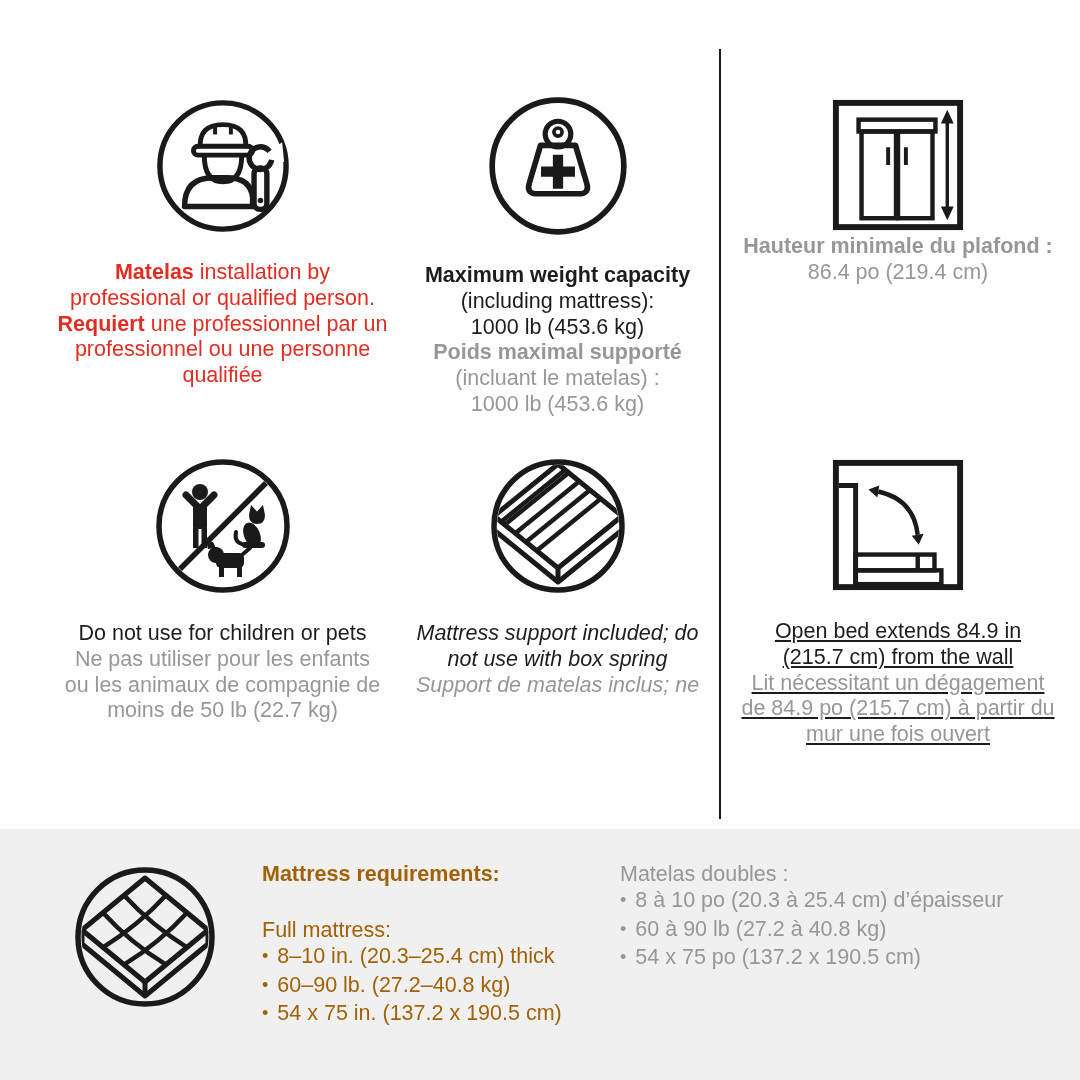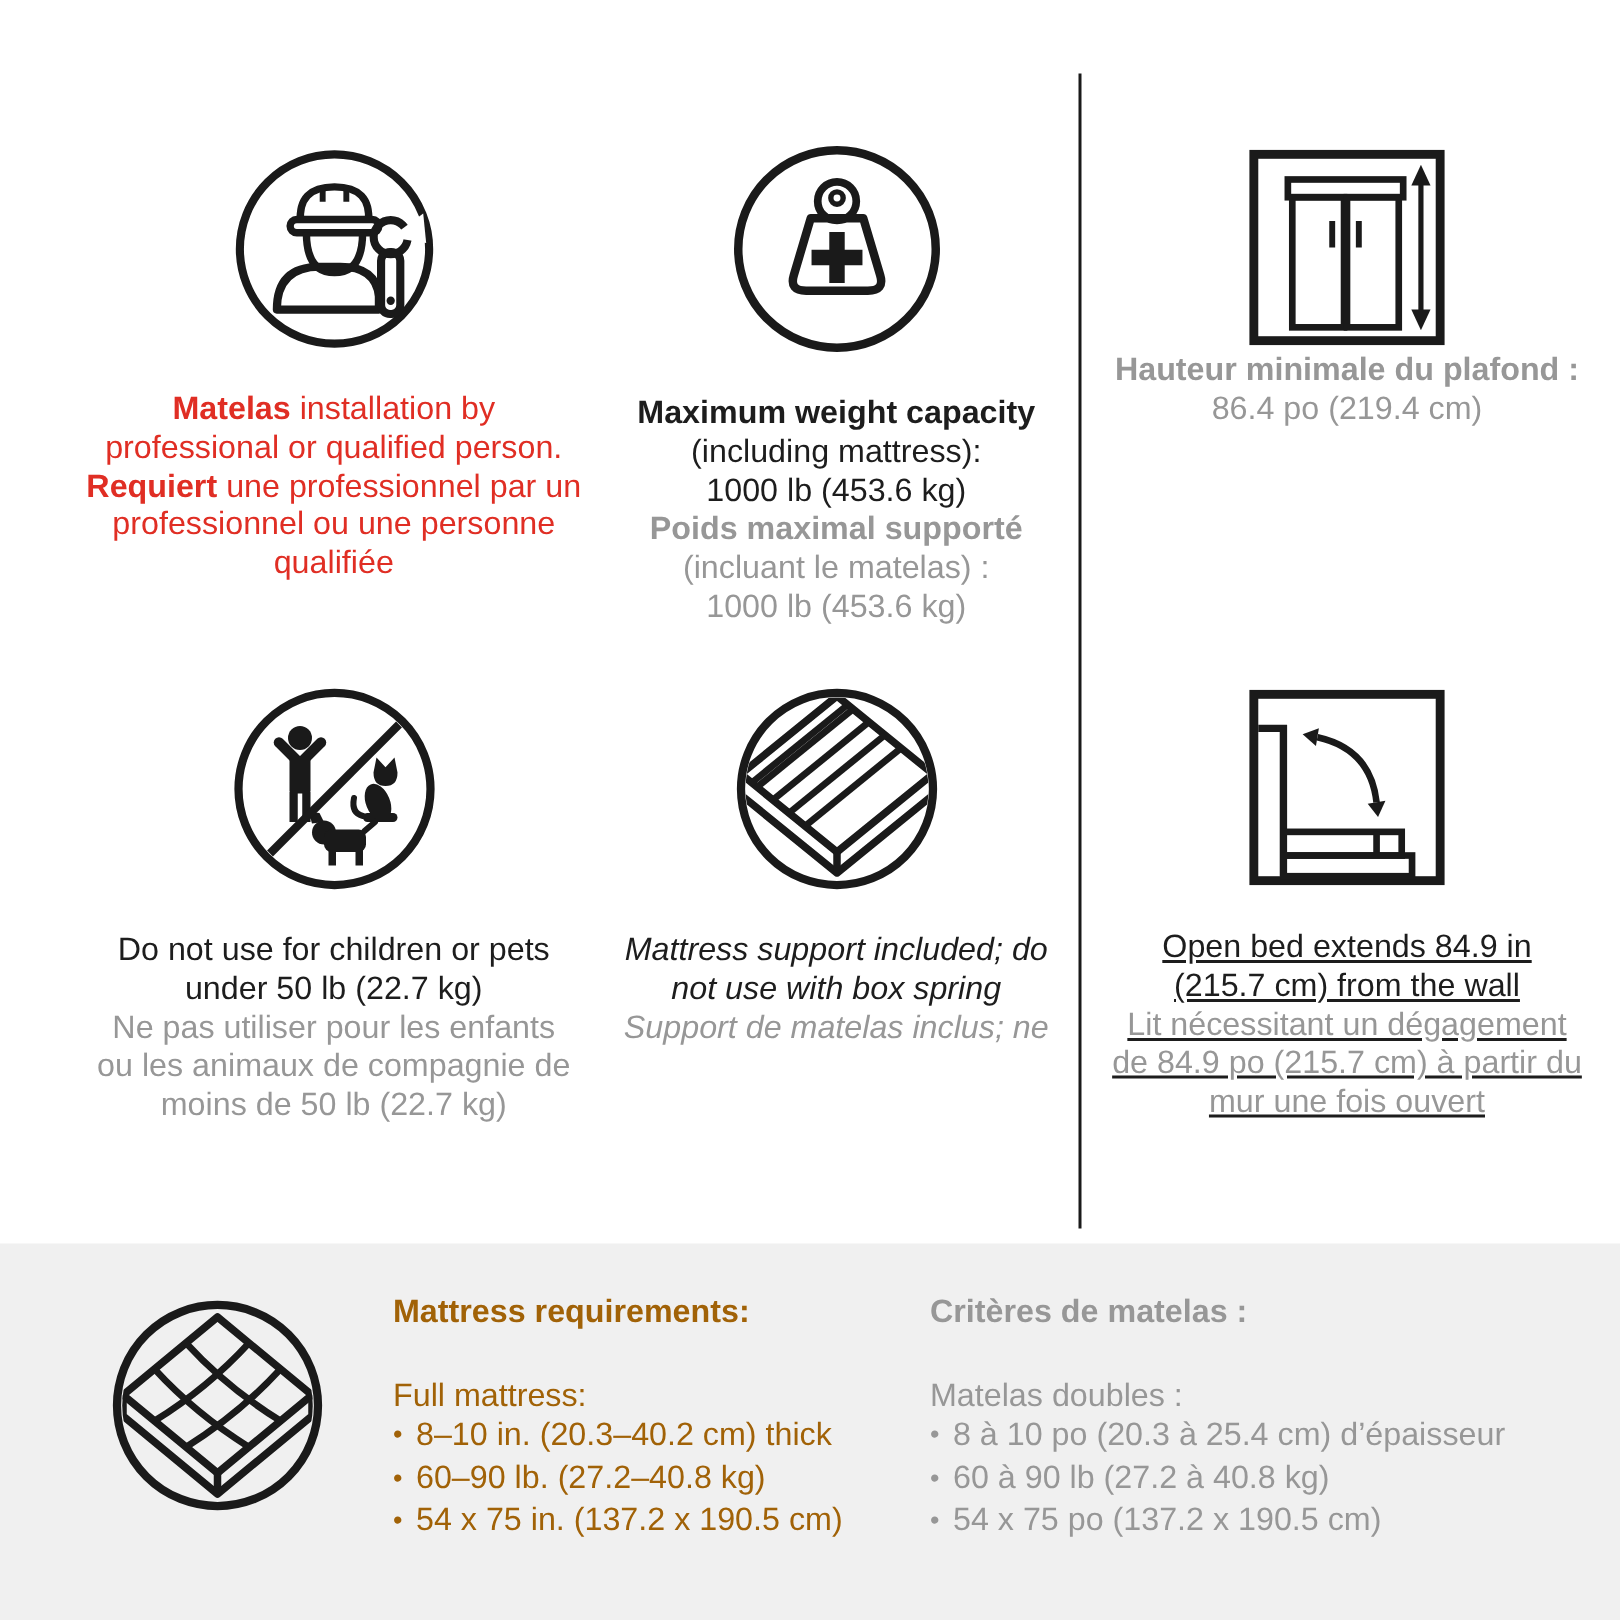--- a/index.html
+++ b/index.html
@@ -134,21 +134,20 @@
           <rect x="63" y="97" width="28" height="15" rx="5"></rect>
           <rect x="66" y="110" width="5" height="11"></rect>
           <rect x="84" y="110" width="5" height="11"></rect>
           <path d="M 90 98 L 97 92" stroke="#1a1a1a" stroke-width="4" stroke-linecap="round"></path>
         </g>
         <line class="s" x1="27" y1="113" x2="113" y2="27" stroke-width="5.5"></line>
       </svg>
     </div>
     <div class="lines black">
         <p class="ln"><b></b><span>Do not use for children or pets</span></p>
-        <p class="ln"><b></b><span>under 50 lb (22.7 kg)</span></p>
       </div>
     <div class="lines gray" style="margin-top:0">
         <p class="ln"><b></b><span>Ne pas utiliser pour les enfants</span></p>
         <p class="ln"><b></b><span>ou les animaux de compagnie de</span></p>
         <p class="ln"><b></b><span>moins de 50 lb (22.7 kg)</span></p>
       </div>
   </div>
 
   <div class="cell" id="cell-support">
     <div class="icon-wrap">
@@ -218,28 +217,27 @@
           <path class="s" d="M 52 31.3 Q 79.5 61.3 115 83.3" stroke-width="4.5"></path>
           <path class="s" d="M 31 48.7 Q 58.5 78.7 94 100.7" stroke-width="4.5"></path>
         </g>
       </svg>
     </div>
 
     <div class="band-col en">
       <p class="bh">Mattress requirements:</p>
       <p class="bsub">Full mattress:</p>
       <ul>
-          <li class="ln">8–10 in. (20.3–40.2 cm) thick</li>
+          <li class="ln">8–10 in. (20.3–25.4 cm) thick</li>
           <li class="ln">60–90 lb. (27.2–40.8 kg)</li>
           <li class="ln">54 x 75 in. (137.2 x 190.5 cm)</li>
         </ul>
     </div>
 
     <div class="band-col fr">
-      <p class="bh">Critères de matelas :</p>
       <p class="bsub">Matelas doubles :</p>
       <ul>
           <li class="ln">8 à 10 po (20.3 à 25.4 cm) d’épaisseur</li>
           <li class="ln">60 à 90 lb (27.2 à 40.8 kg)</li>
           <li class="ln">54 x 75 po (137.2 x 190.5 cm)</li>
         </ul>
     </div>
   </div>
 
 </div>

